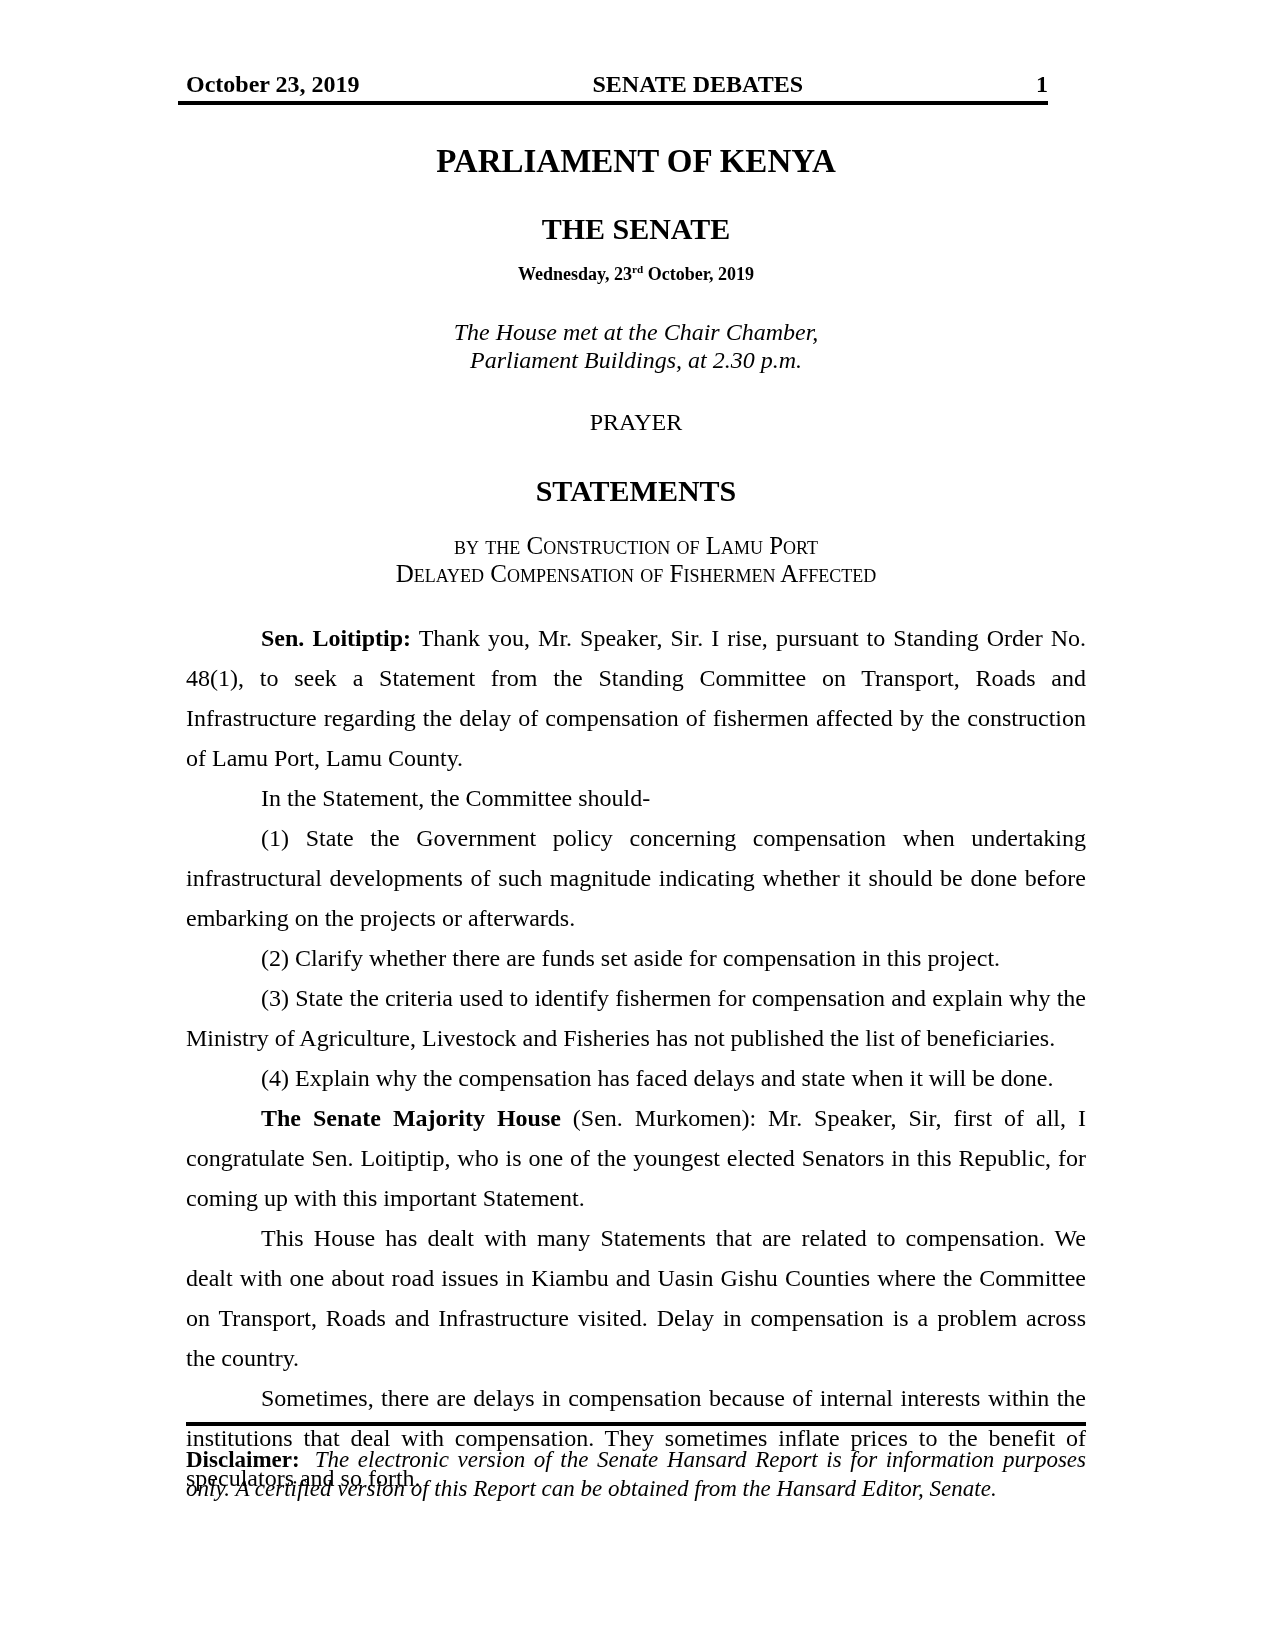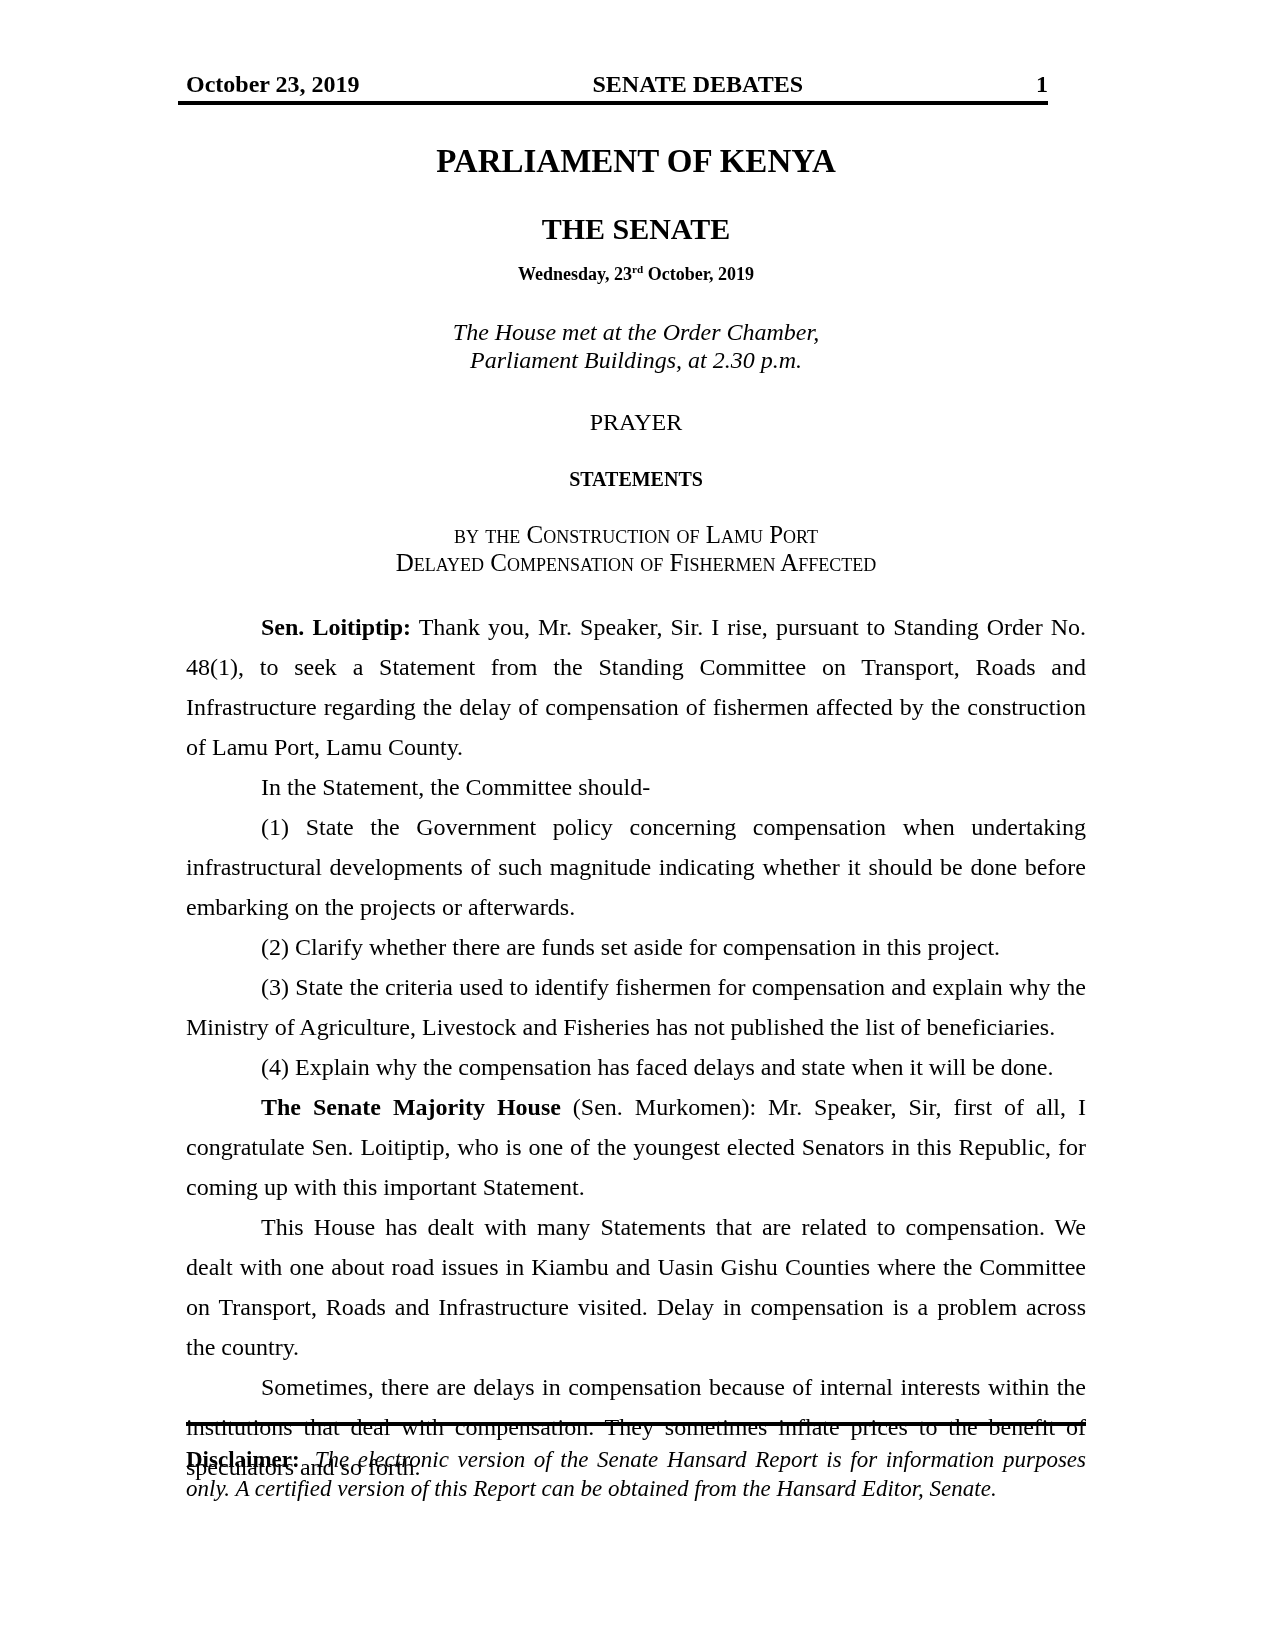--- a/index.html
+++ b/index.html
@@ -41,21 +41,21 @@
   .doc-title   { font-weight: bold; font-size: 33px; line-height: 36px; margin: 38px 0 0 0; }
   .doc-sub     { font-weight: bold; font-size: 30px; line-height: 31px; margin: 34px 0 0 0; }
   .doc-hansard { font-weight: bold; font-size: 28px; line-height: 29px; margin: 27px 0 0 0; }
   .sitting-date{ font-weight: bold; font-size: 18px; line-height: 30px; margin: 15px 0 0 0; }
   .sitting-date sup { font-size: 62%; line-height: 0; }
   .meeting-note {
     font-style: italic; font-size: 24px; line-height: 27.5px; margin: 30px 0 0 0;
   }
   .chair-note { font-style: italic; font-size: 24px; line-height: 27.5px; margin: 26px 0 0 0; }
   .prayer-heading { font-size: 24px; line-height: 26px; margin: 35px 0 0 0; font-weight: normal; }
-  .statements-heading { font-weight: bold; font-size: 20px; line-height: 27px; margin: 31px 0 0 0; }
+  .statements-heading { font-weight: bold; font-size: 30px; line-height: 27px; margin: 42px 0 0 0; }
   .statement-title {
     font-variant: small-caps;
     font-size: 25px;
     line-height: 28px;
     margin: 28px 0 0 0;
   }
 
   
   .debate-body {
     margin-top: 30px;
@@ -98,21 +98,21 @@
       <span class="hdr-left">October 23, 2019</span>
       <span class="hdr-center">SENATE DEBATES</span>
       <span class="hdr-right">1</span>
     </div>
 
     <div class="masthead">
       <div class="doc-title">PARLIAMENT OF KENYA</div>
       <div class="doc-sub">THE SENATE</div>
       <div class="sitting-date"><span>Wednesday, 23</span><sup>rd</sup><span> October, 2019</span></div>
       <div class="meeting-note">
-        <div>The House met at the Order Chamber,</div>
+        <div>The House met at the Chair Chamber,</div>
         <div>Parliament Buildings, at 2.30 p.m.</div>
       </div>
       <div class="prayer-heading">PRAYER</div>
       <div class="statements-heading">STATEMENTS</div>
       <div class="statement-title">
         <div>by the Construction of Lamu Port</div>
         <div>Delayed Compensation of Fishermen Affected</div>
       </div>
     </div>
 

